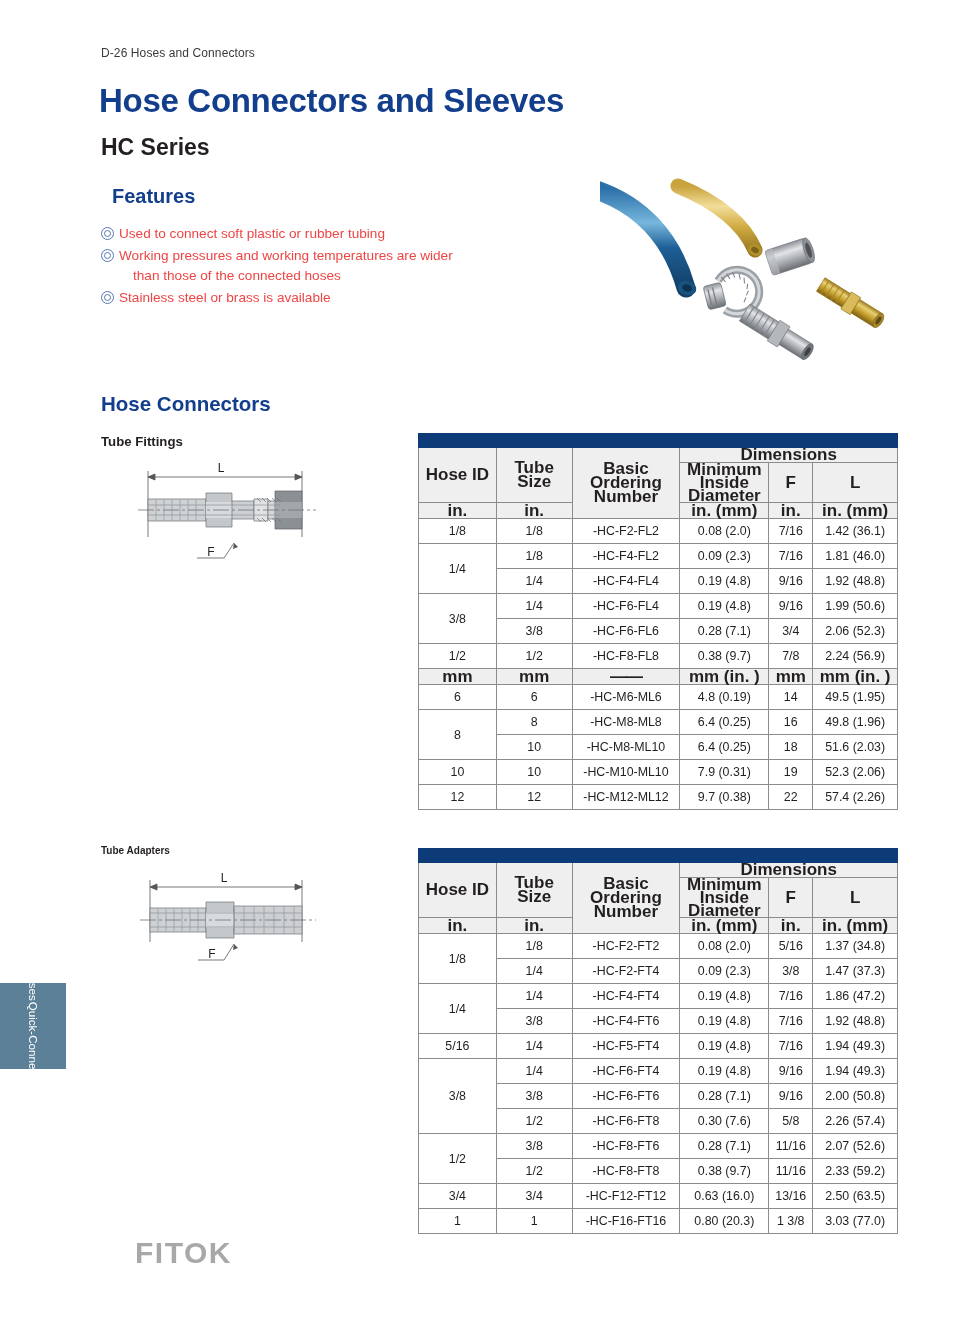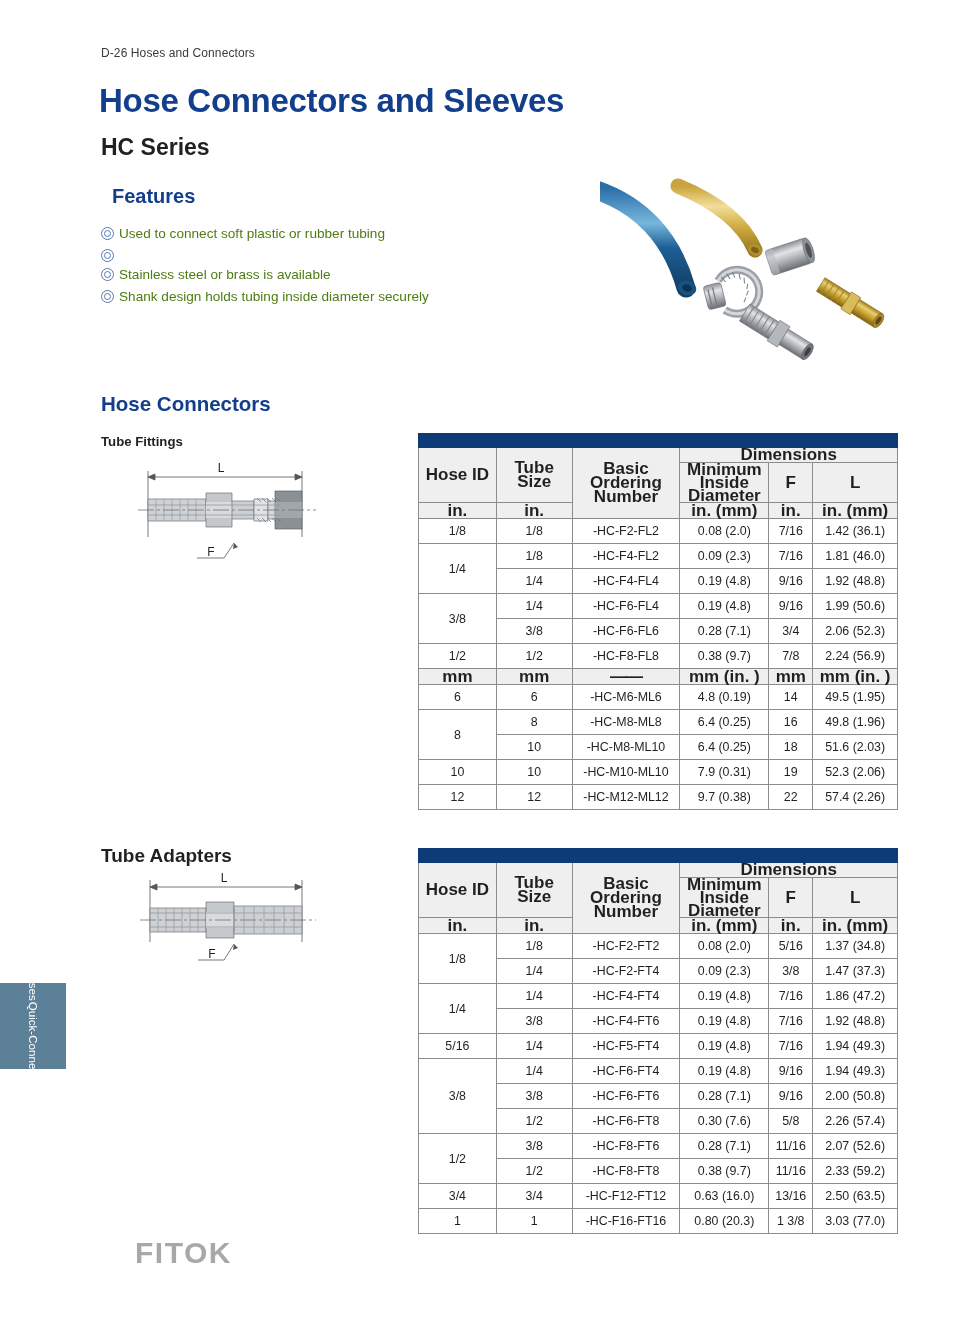--- a/index.html
+++ b/index.html
@@ -42,41 +42,41 @@
     position: relative;
   }
   .feature-bullet::before {
     content: ""; position: absolute; left: 0; top: 0; width: 11px; height: 11px;
     border: 1.3px solid #5878b4; border-radius: 50%;
   }
   .feature-bullet::after {
     content: ""; position: absolute; left: 3px; top: 3px; width: 5px; height: 5px;
     border: 1.1px solid #5878b4; border-radius: 50%;
   }
-  .feature-text { font-size: 13.6px; line-height: 20px; color: #4d7c0f; }
+  .feature-text { font-size: 13.6px; line-height: 20px; color: #ef4444; }
   .feature-text .cont { display:block; padding-left: 14px; }
 
   
   .photo {
     position: absolute; left: 600px; top: 178px; width: 340px; height: 192px;
     overflow: hidden;
   }
 
   
   .section-heading {
     position: absolute; left: 101px; top: 392px;
     font-size: 20.5px; font-weight: bold; color: #123e8c;
   }
   .sub-label-1 {
     position: absolute; left: 101px; top: 434px;
     font-size: 13.2px; font-weight: bold; color: #231f20; text-align: right;
   }
   .sub-label-2 {
     position: absolute; left: 101px; top: 845px;
-    font-size: 19px; font-weight: bold; color: #231f20;
+    font-size: 10px; font-weight: bold; color: #231f20;
   }
 
   
   .drawing-1 { position: absolute; left: 120px; top: 455px; }
   .drawing-2 { position: absolute; left: 120px; top: 868px; }
 
   
   .side-tab {
     position: absolute; left: 0px; top: 983px; width: 66px; height: 86px;
     background: #5d8099;
@@ -154,28 +154,25 @@
 <div class="page-subtitle">HC Series</div>
 <div class="features-title">Features</div>
 
 <div class="features" id="features-list">
     <div class="feature-row">
       <span class="feature-bullet"></span>
       <span class="feature-text">Used to connect soft plastic or rubber tubing</span>
     </div>
     <div class="feature-row">
       <span class="feature-bullet"></span>
+      <span class="feature-text">Working pressures and working temperatures are wider<span class="cont">than those of the connected hoses</span></span>
     </div>
     <div class="feature-row">
       <span class="feature-bullet"></span>
       <span class="feature-text">Stainless steel or brass is available</span>
-    </div>
-    <div class="feature-row">
-      <span class="feature-bullet"></span>
-      <span class="feature-text">Shank design holds tubing inside diameter securely</span>
     </div>
   </div>
 
 <div class="photo">
   <svg width="340" height="192" viewBox="0 0 340 192">
     <defs>
       <linearGradient id="blueTube" x1="0" y1="0" x2="0" y2="1">
         <stop offset="0%" stop-color="#2a6fa8"></stop>
         <stop offset="35%" stop-color="#77b7dd"></stop>
         <stop offset="60%" stop-color="#1d5f96"></stop>

